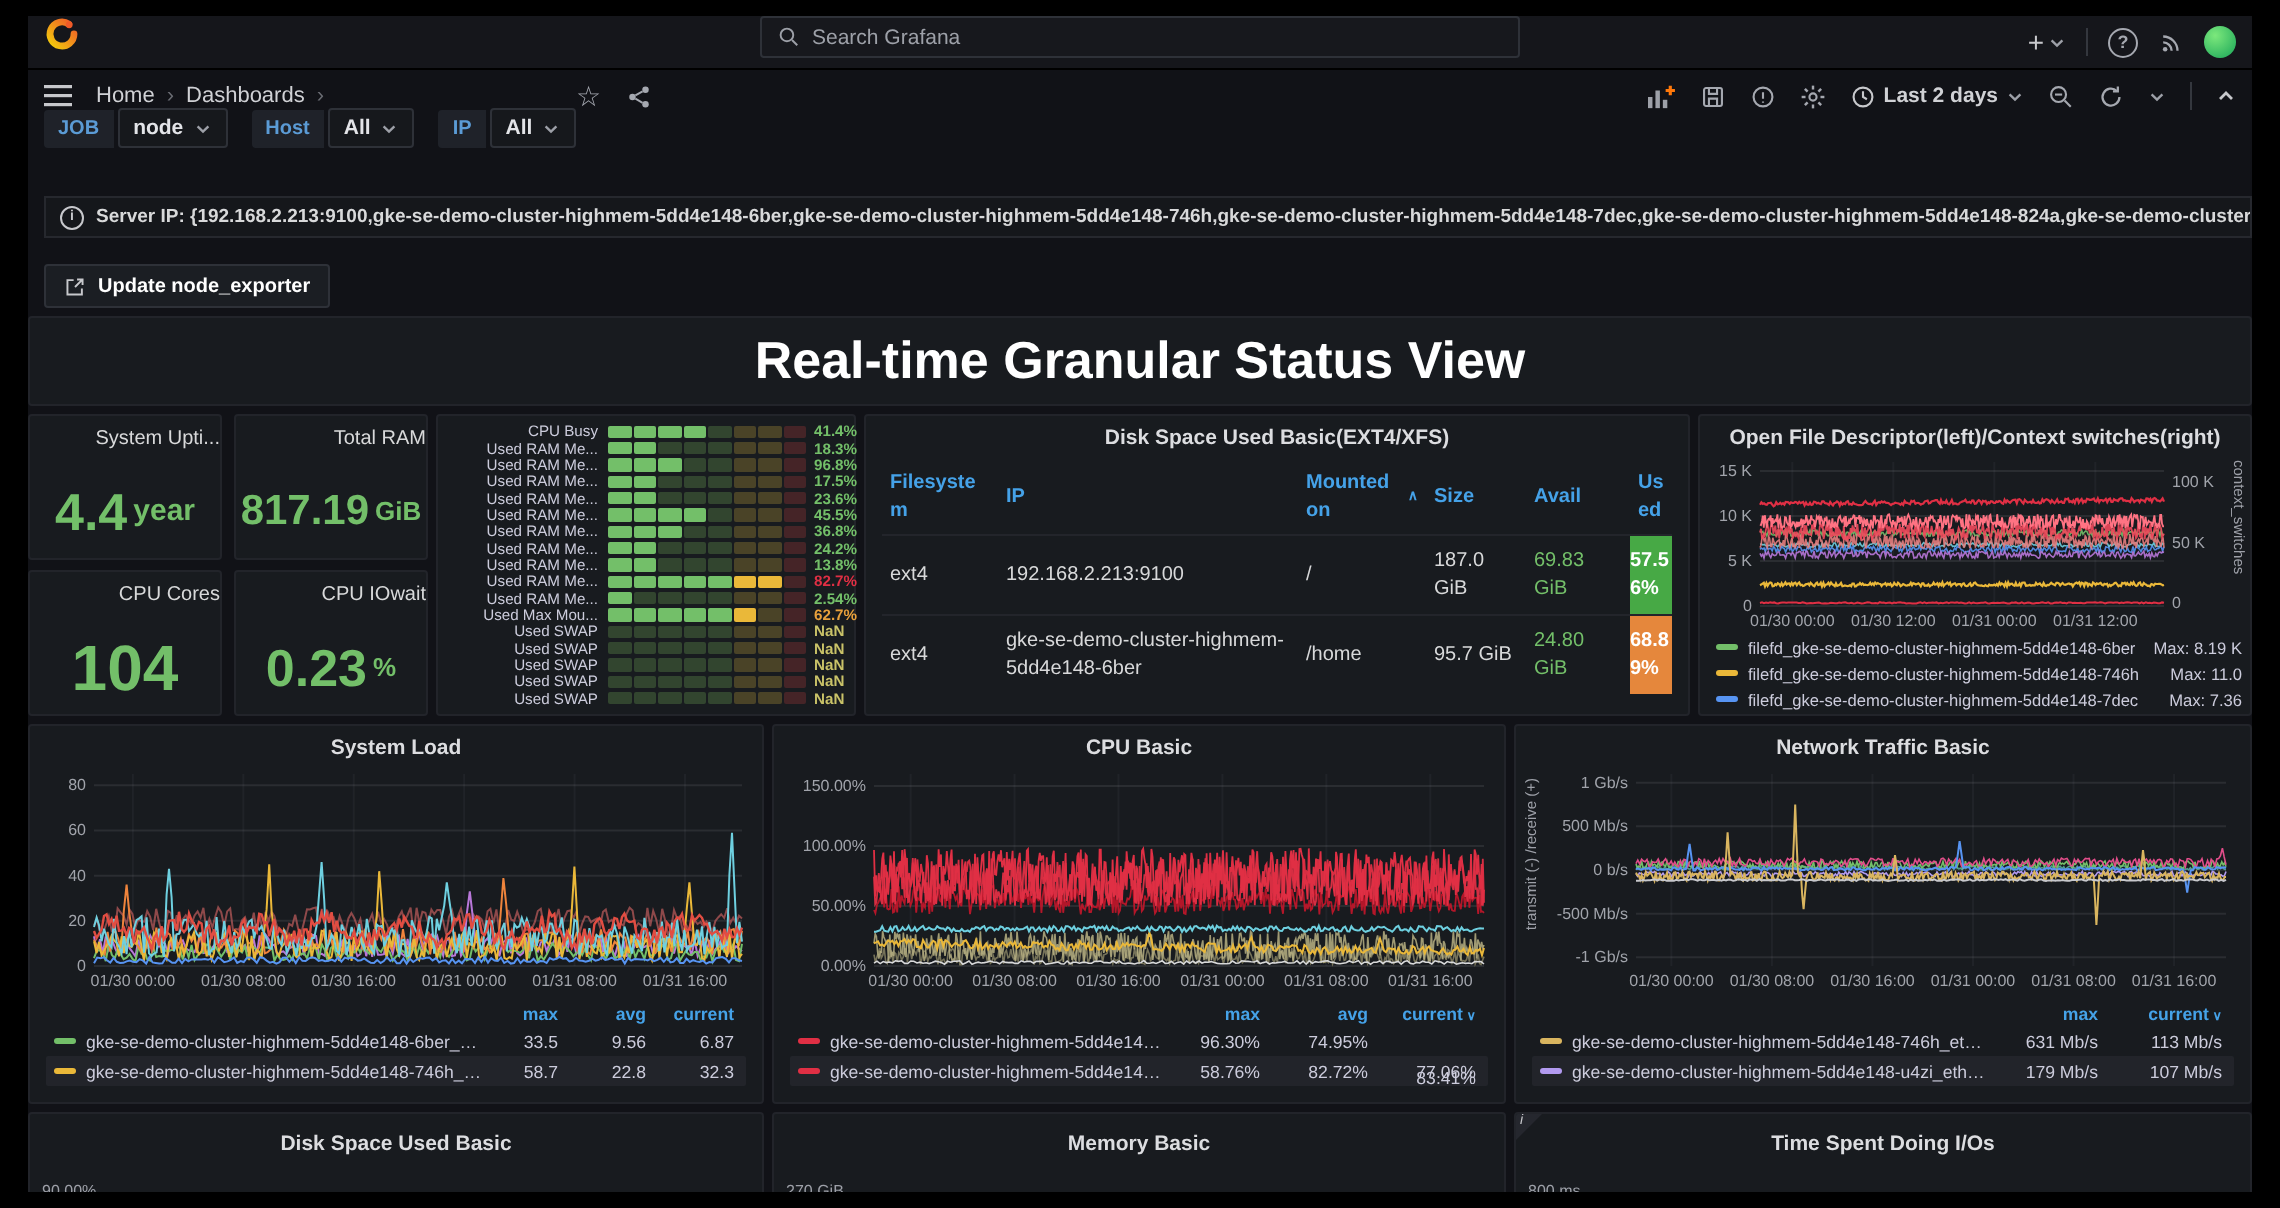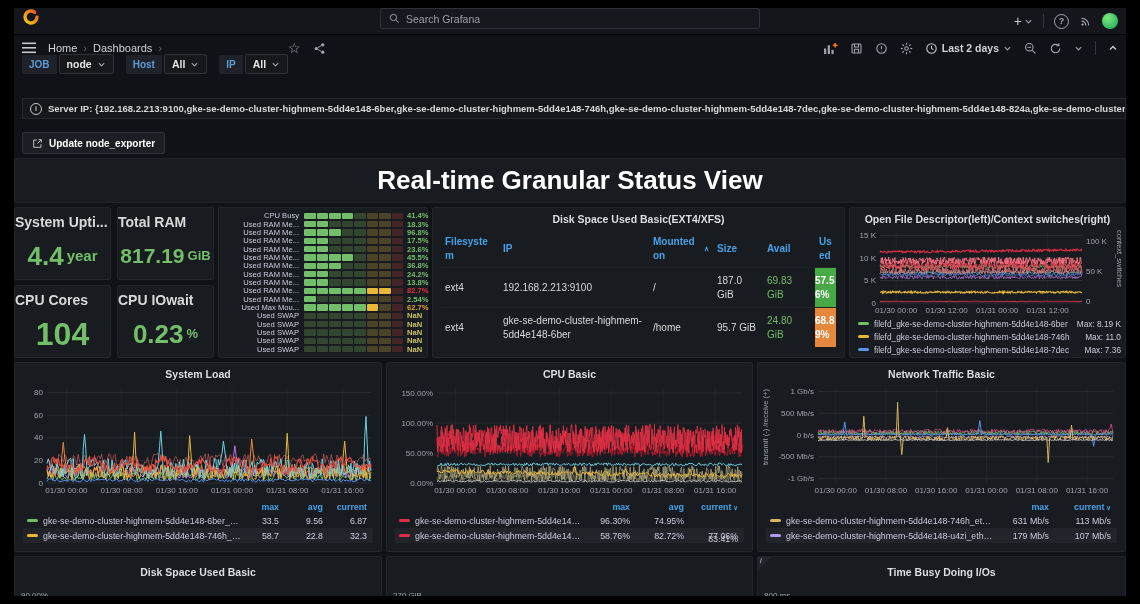--- a/index.html
+++ b/index.html
@@ -38,21 +38,21 @@
     font-size:9.5px;font-weight:bold;color:#d8d9da;white-space:nowrap;overflow:hidden}
   .i-circ{flex:none;width:10px;height:10px;border:1px solid #c7c8cc;border-radius:50%;color:#c7c8cc;font-size:7px;display:flex;align-items:center;justify-content:center;font-style:normal}
   .btnrow{position:absolute;top:124px;left:8px;height:24px}
   .update-btn{height:22px;background:#1b1e23;border:1px solid #2e3138;border-radius:2px;color:#fff;font-size:10px;font-weight:bold;
     display:flex;align-items:center;gap:6px;padding:0 9px;cursor:pointer;font-family:inherit}
   
   .panel{position:absolute;background:#181b1f;border:1px solid #22242a;border-radius:2px;box-sizing:border-box}
   .p-title{text-align:center;font-size:10.5px;font-weight:bold;color:#dcdde0;padding-top:5px;white-space:nowrap;overflow:hidden;cursor:pointer}
   .big-title{display:flex;align-items:center;justify-content:center;font-size:26px;font-weight:bold;color:#fff}
   
-  .stat-title{text-align:left;font-size:14px;font-weight:bold;color:#d8d9da;padding-top:6px;white-space:nowrap;overflow:hidden;text-overflow:ellipsis;cursor:pointer}
+  .stat-title{text-align:right;font-size:10px;font-weight:normal;color:#d8d9da;padding-top:6px;white-space:nowrap;overflow:hidden;text-overflow:ellipsis;cursor:pointer}
   .stat-value{position:absolute;left:0;right:0;top:24px;bottom:0;display:flex;align-items:center;justify-content:center;color:#73bf69;font-weight:bold}
   .sv-num{line-height:1}
   .sv-unit{line-height:1;margin-left:3px}
   
   .gauge-body{position:absolute;inset:4px 6px 4px 4px;display:flex;flex-direction:column;justify-content:space-between}
   .g-row{display:flex;align-items:center;height:7.6px}
   .g-label{width:76px;text-align:right;font-size:7.6px;color:#ccccdc;white-space:nowrap;overflow:hidden;flex:none}
   .g-cells{display:flex;gap:1px;margin:0 4px 0 5px;flex:none}
   .g-cell{width:11.5px;height:6.4px;border-radius:1px}
   .g-val{flex:1;text-align:right;font-size:7.6px;font-weight:bold;white-space:nowrap}
@@ -825,23 +825,24 @@
         </div>
       </div>
   </section>
 
   <div id="bottom-mount">
       <section class="panel" style="left: 0px; top: 548px; width: 368px; height: 46px; overflow: hidden;">
         <div class="p-title" style="padding-top: 9px;">Disk Space Used Basic</div>
         <div class="partial-tick">90.00%</div>
       </section>
       <section class="panel" style="left: 372px; top: 548px; width: 367px; height: 46px; overflow: hidden;">
+        <div class="p-title" style="padding-top: 9px;">Memory Basic</div>
         <div class="partial-tick">270 GiB</div>
       </section>
       <section class="panel" style="left: 743px; top: 548px; width: 369px; height: 46px; overflow: hidden;">
-        <div class="p-title" style="padding-top: 9px;">Time Busy Doing I/Os</div>
+        <div class="p-title" style="padding-top: 9px;">Time Spent Doing I/Os</div>
         <div class="partial-tick">800 ms</div>
         <div class="info-corner"></div>
         <div class="info-corner-i">i</div>
       </section>
     </div>
 
 </div>
 
 </body></html>

